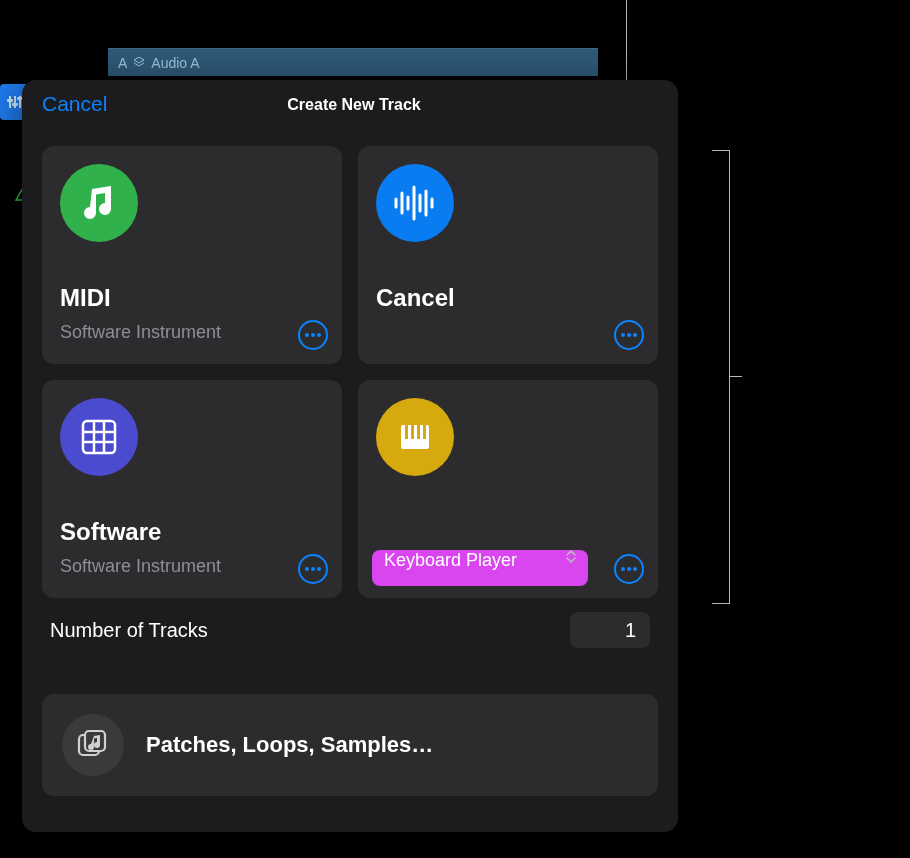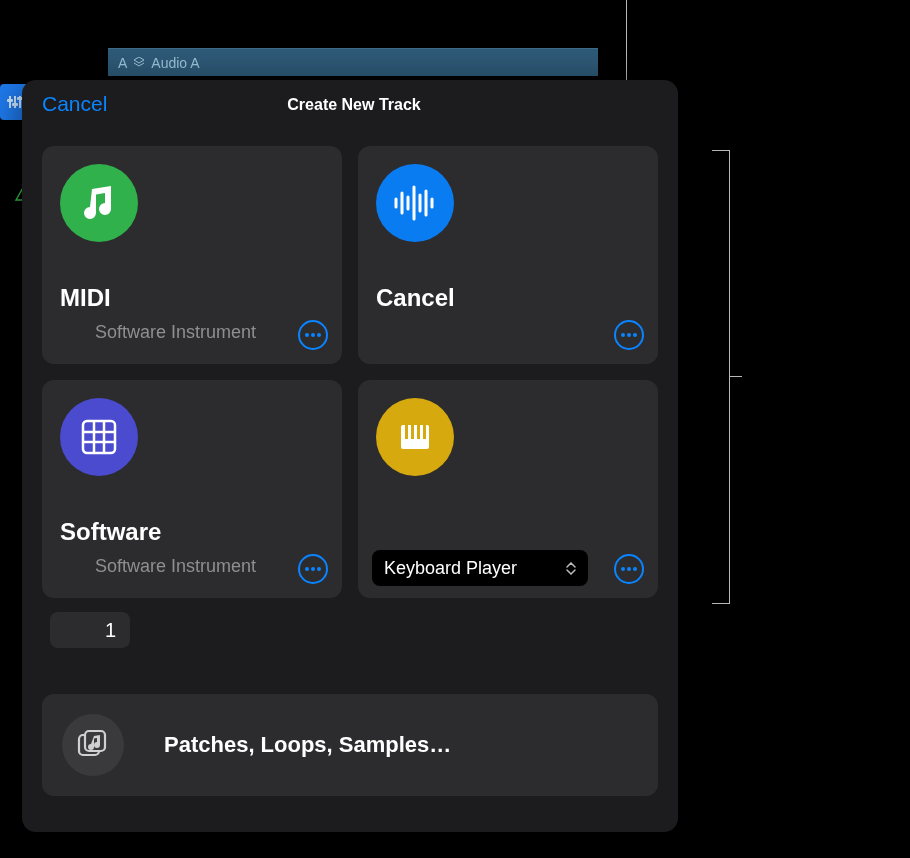--- a/index.html
+++ b/index.html
@@ -143,21 +143,20 @@
   }
   .card-title {
     font-size: 24px;
     font-weight: 600;
     color: #fff;
     margin-bottom: 10px;
   }
   .card-sub {
     font-size: 18px;
     color: #8e8e93;
-    margin-left: 35px;
   }
   .more-btn {
     position: absolute;
     right: 14px;
     bottom: 14px;
     width: 30px;
     height: 30px;
     border: 2px solid #0a84ff;
     border-radius: 50%;
     background: transparent;
@@ -172,24 +171,24 @@
     height: 4px;
     border-radius: 50%;
     background: #0a84ff;
   }
   .session-select {
     position: absolute;
     left: 14px;
     bottom: 12px;
     width: 216px;
     height: 36px;
-    background: #000000;
+    background: #d946ef;
     border-radius: 8px;
     display: flex;
-    align-items: center;
+    align-items: flex-start;
     justify-content: space-between;
     padding: 0 12px;
     font-size: 18px;
     color: #fff;
     cursor: pointer;
   }
   .select-chevrons {
     display:flex;
     flex-direction:column;
     gap:1px;
@@ -219,21 +218,21 @@
 
   .patches-row {
     margin: 46px 20px 0 20px;
     height: 102px;
     background: #2c2c2e;
     border-radius: 12px;
     display: flex;
     align-items: center;
     padding: 0 20px;
     cursor: pointer;
-    gap: 40px;
+    gap: 22px;
   }
   .patches-icon {
     width: 62px;
     height: 62px;
     border-radius: 50%;
     background: #3a3a3c;
     display: flex;
     align-items: center;
     justify-content: center;
   }
@@ -363,20 +362,21 @@
       <button class="more-btn">
         <span class="dot"></span>
           <span class="dot"></span>
           <span class="dot"></span>
       </button>
     </div>
 
   </div>
 
   <div class="tracks-row">
+    <span>Number of Tracks</span>
     <div class="tracks-count">
       <span>1</span>
     </div>
   </div>
 
   <div class="patches-row">
     <div class="patches-icon">
       <svg width="34" height="34" viewBox="0 0 34 34">
         <rect x="3" y="7" width="20" height="20" rx="4" fill="none" stroke="#d0d0d0" stroke-width="2.2"></rect>
         <rect x="9" y="3" width="20" height="20" rx="4" fill="#3a3a3c" stroke="#d0d0d0" stroke-width="2.2"></rect>

